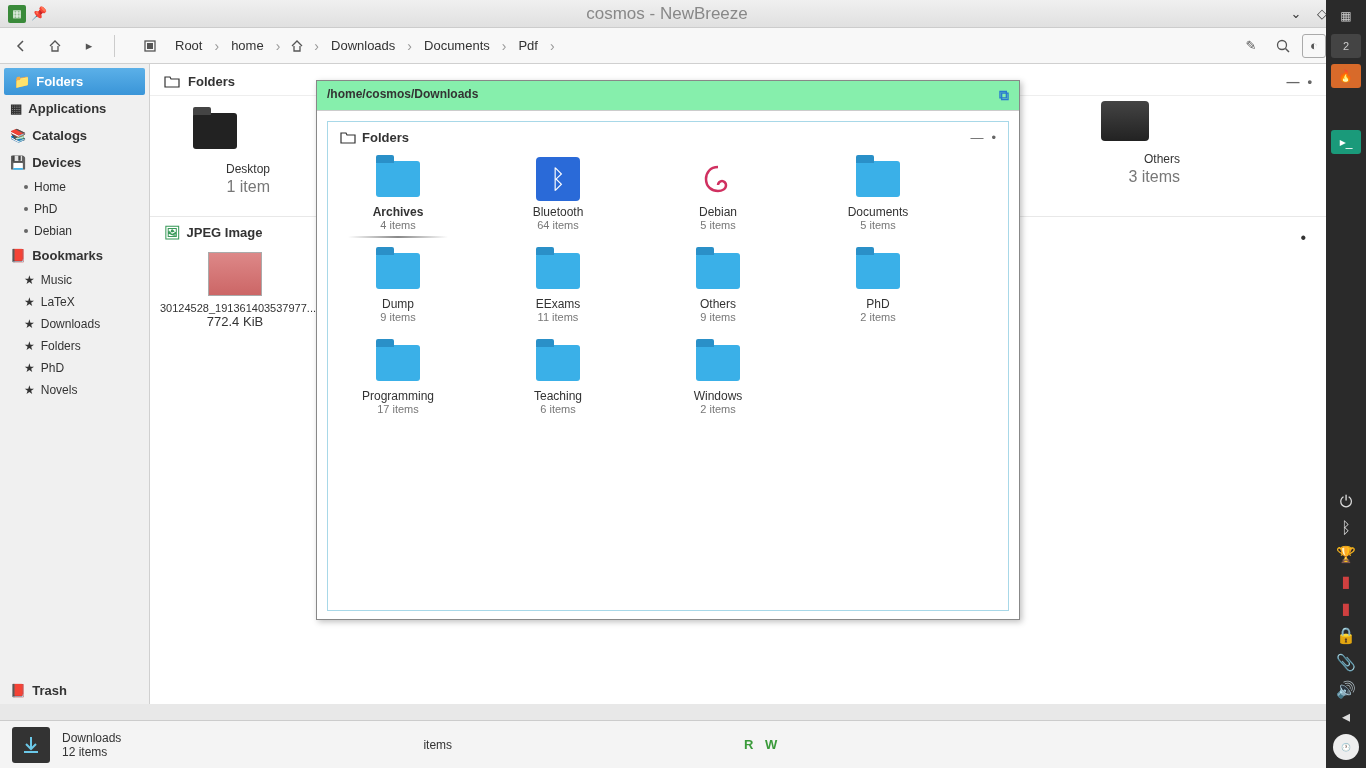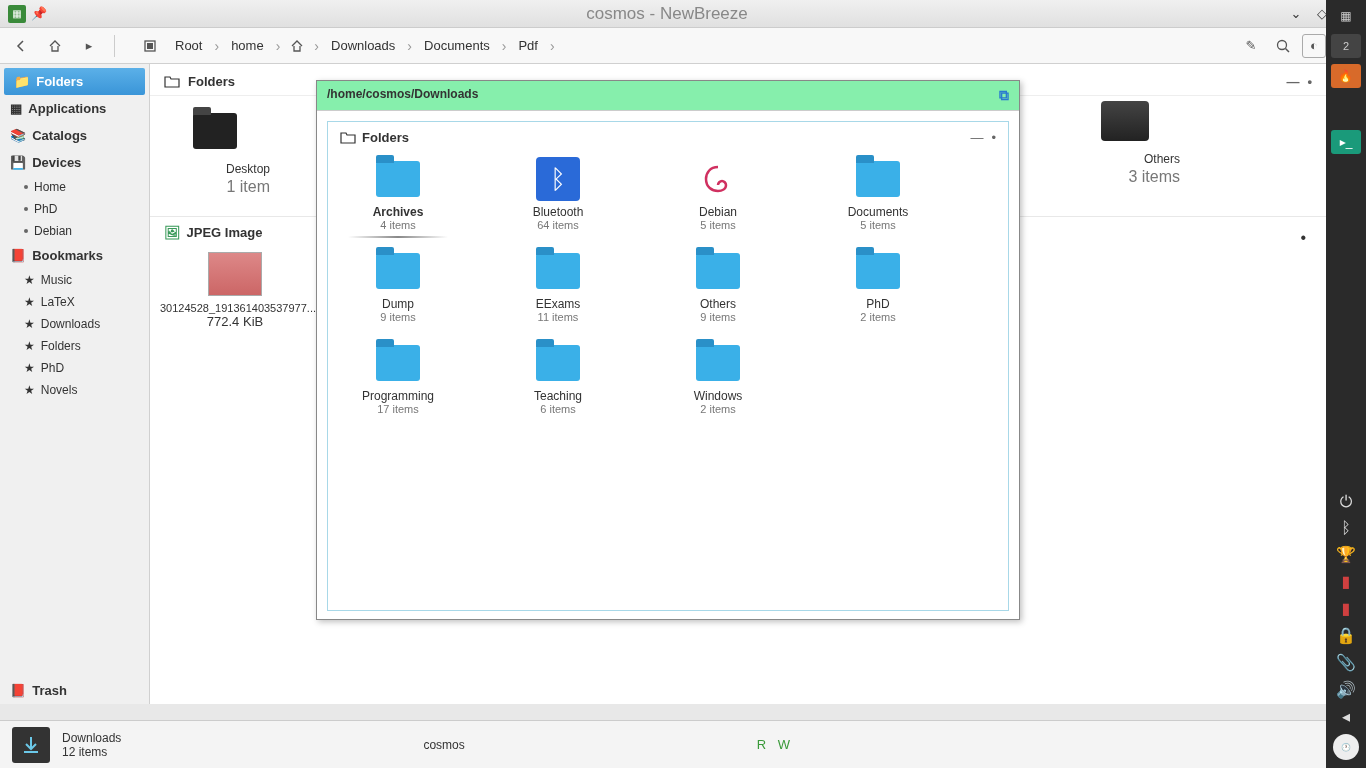--- a/index.html
+++ b/index.html
@@ -71,21 +71,21 @@
 .jpeg-header { padding: 8px 14px 4px; display: flex; align-items: center; gap: 6px; font-weight: bold; }
 .jpeg-item { width: 150px; text-align: center; margin: 8px 10px; cursor: pointer; }
 .jpeg-thumb { width: 54px; height: 44px; margin: 0 auto 6px; background: linear-gradient(#d88, #c66); border: 1px solid #aaa; }
 .jpeg-dot { position: absolute; right: 20px; top: 12px; font-size: 16px; color: #333; }
 
 
 .statusbar { position: absolute; left: 0; bottom: 0; height: 48px; width: 1326px; background: #f4f4f4; border-top: 1px solid #ccc; display: flex; align-items: center; padding: 0 12px; gap: 12px; }
 .status-icon { width: 38px; height: 36px; background: #333; border-radius: 3px; display: flex; align-items: center; justify-content: center; color: #6bc8e8; }
 .status-text { display: flex; flex-direction: column; font-size: 12px; }
 .status-middle { margin-left: 290px; font-size: 12px; }
-.status-rw { margin-left: 280px; color: #3a9a3a; font-weight: normal; letter-spacing: 4px; font-size: 13px; }
+.status-rw { margin-left: 280px; color: #3a9a3a; font-weight: bold; letter-spacing: 4px; font-size: 13px; }
 
 
 .dock { position: absolute; right: 0; top: 0; width: 40px; height: 768px; background: #2a2a2a; display: flex; flex-direction: column; align-items: center; padding-top: 4px; gap: 6px; }
 .dock-item { width: 30px; height: 24px; display: flex; align-items: center; justify-content: center; color: #ccc; font-size: 12px; cursor: pointer; border-radius: 3px; }
 .dock-item.badge { background: #444; font-size: 11px; }
 .dock-item.orange { background: #d86a2a; color: #fff; }
 .dock-item.teal { background: #1a9a7a; color: #fff; }
 .dock-spacer { flex: 1; }
 .dock-tray { display: flex; flex-direction: column; gap: 8px; align-items: center; padding-bottom: 8px; }
 .dock-tray .di { color: #ddd; font-size: 16px; cursor: pointer; }
@@ -407,21 +407,21 @@
 <div class="statusbar">
   <div class="status-icon">
     <svg width="22" height="22" viewBox="0 0 22 22">
         <path d="M11 3 L11 14 M6 10 L11 15 L16 10 M4 18 L18 18" stroke="#6bc8e8" stroke-width="2" fill="none"></path>
       </svg>
   </div>
   <div class="status-text">
     <span>Downloads</span>
     <span>12 items</span>
   </div>
-  <div class="status-middle">cosmos</div>
+  <div class="status-middle">items</div>
   <div class="status-rw">R W</div>
 </div>
 
 <div class="dock">
   <div class="dock-item">▦</div>
   <div class="dock-item badge">2</div>
   <div class="dock-item orange">🔥</div>
   <div style="height:30px"></div>
   <div class="dock-item teal">▸_</div>
   <div class="dock-spacer"></div>

